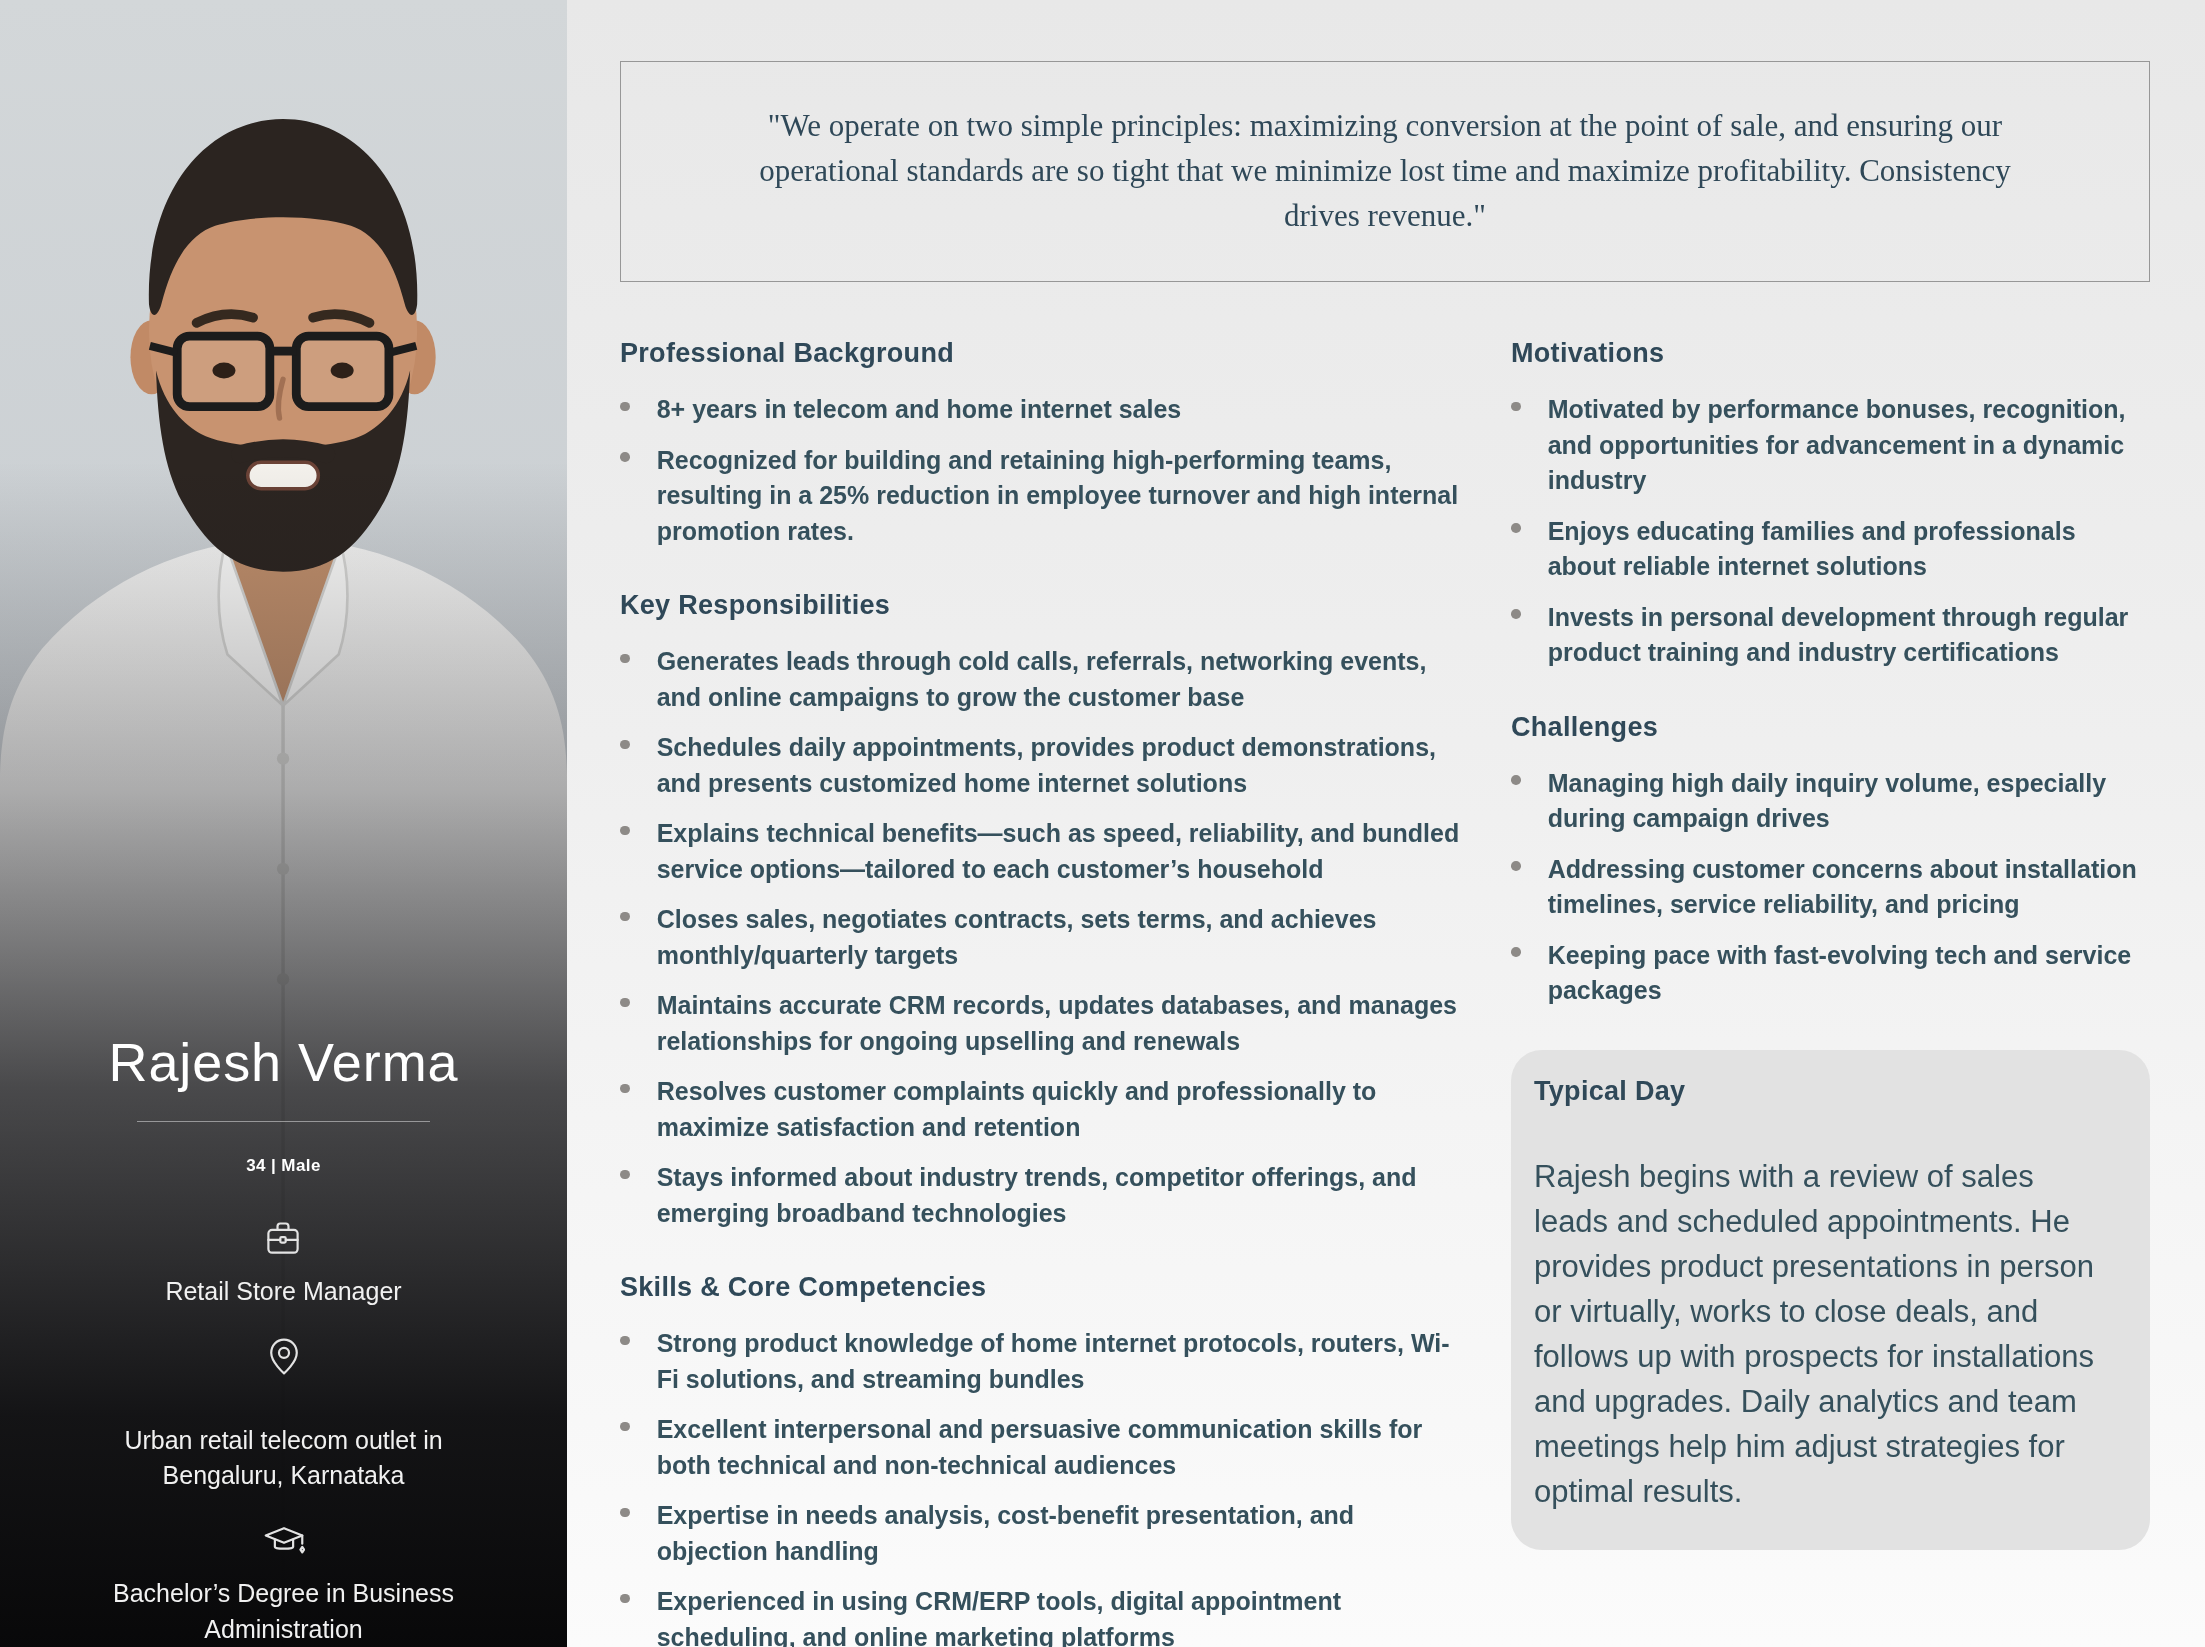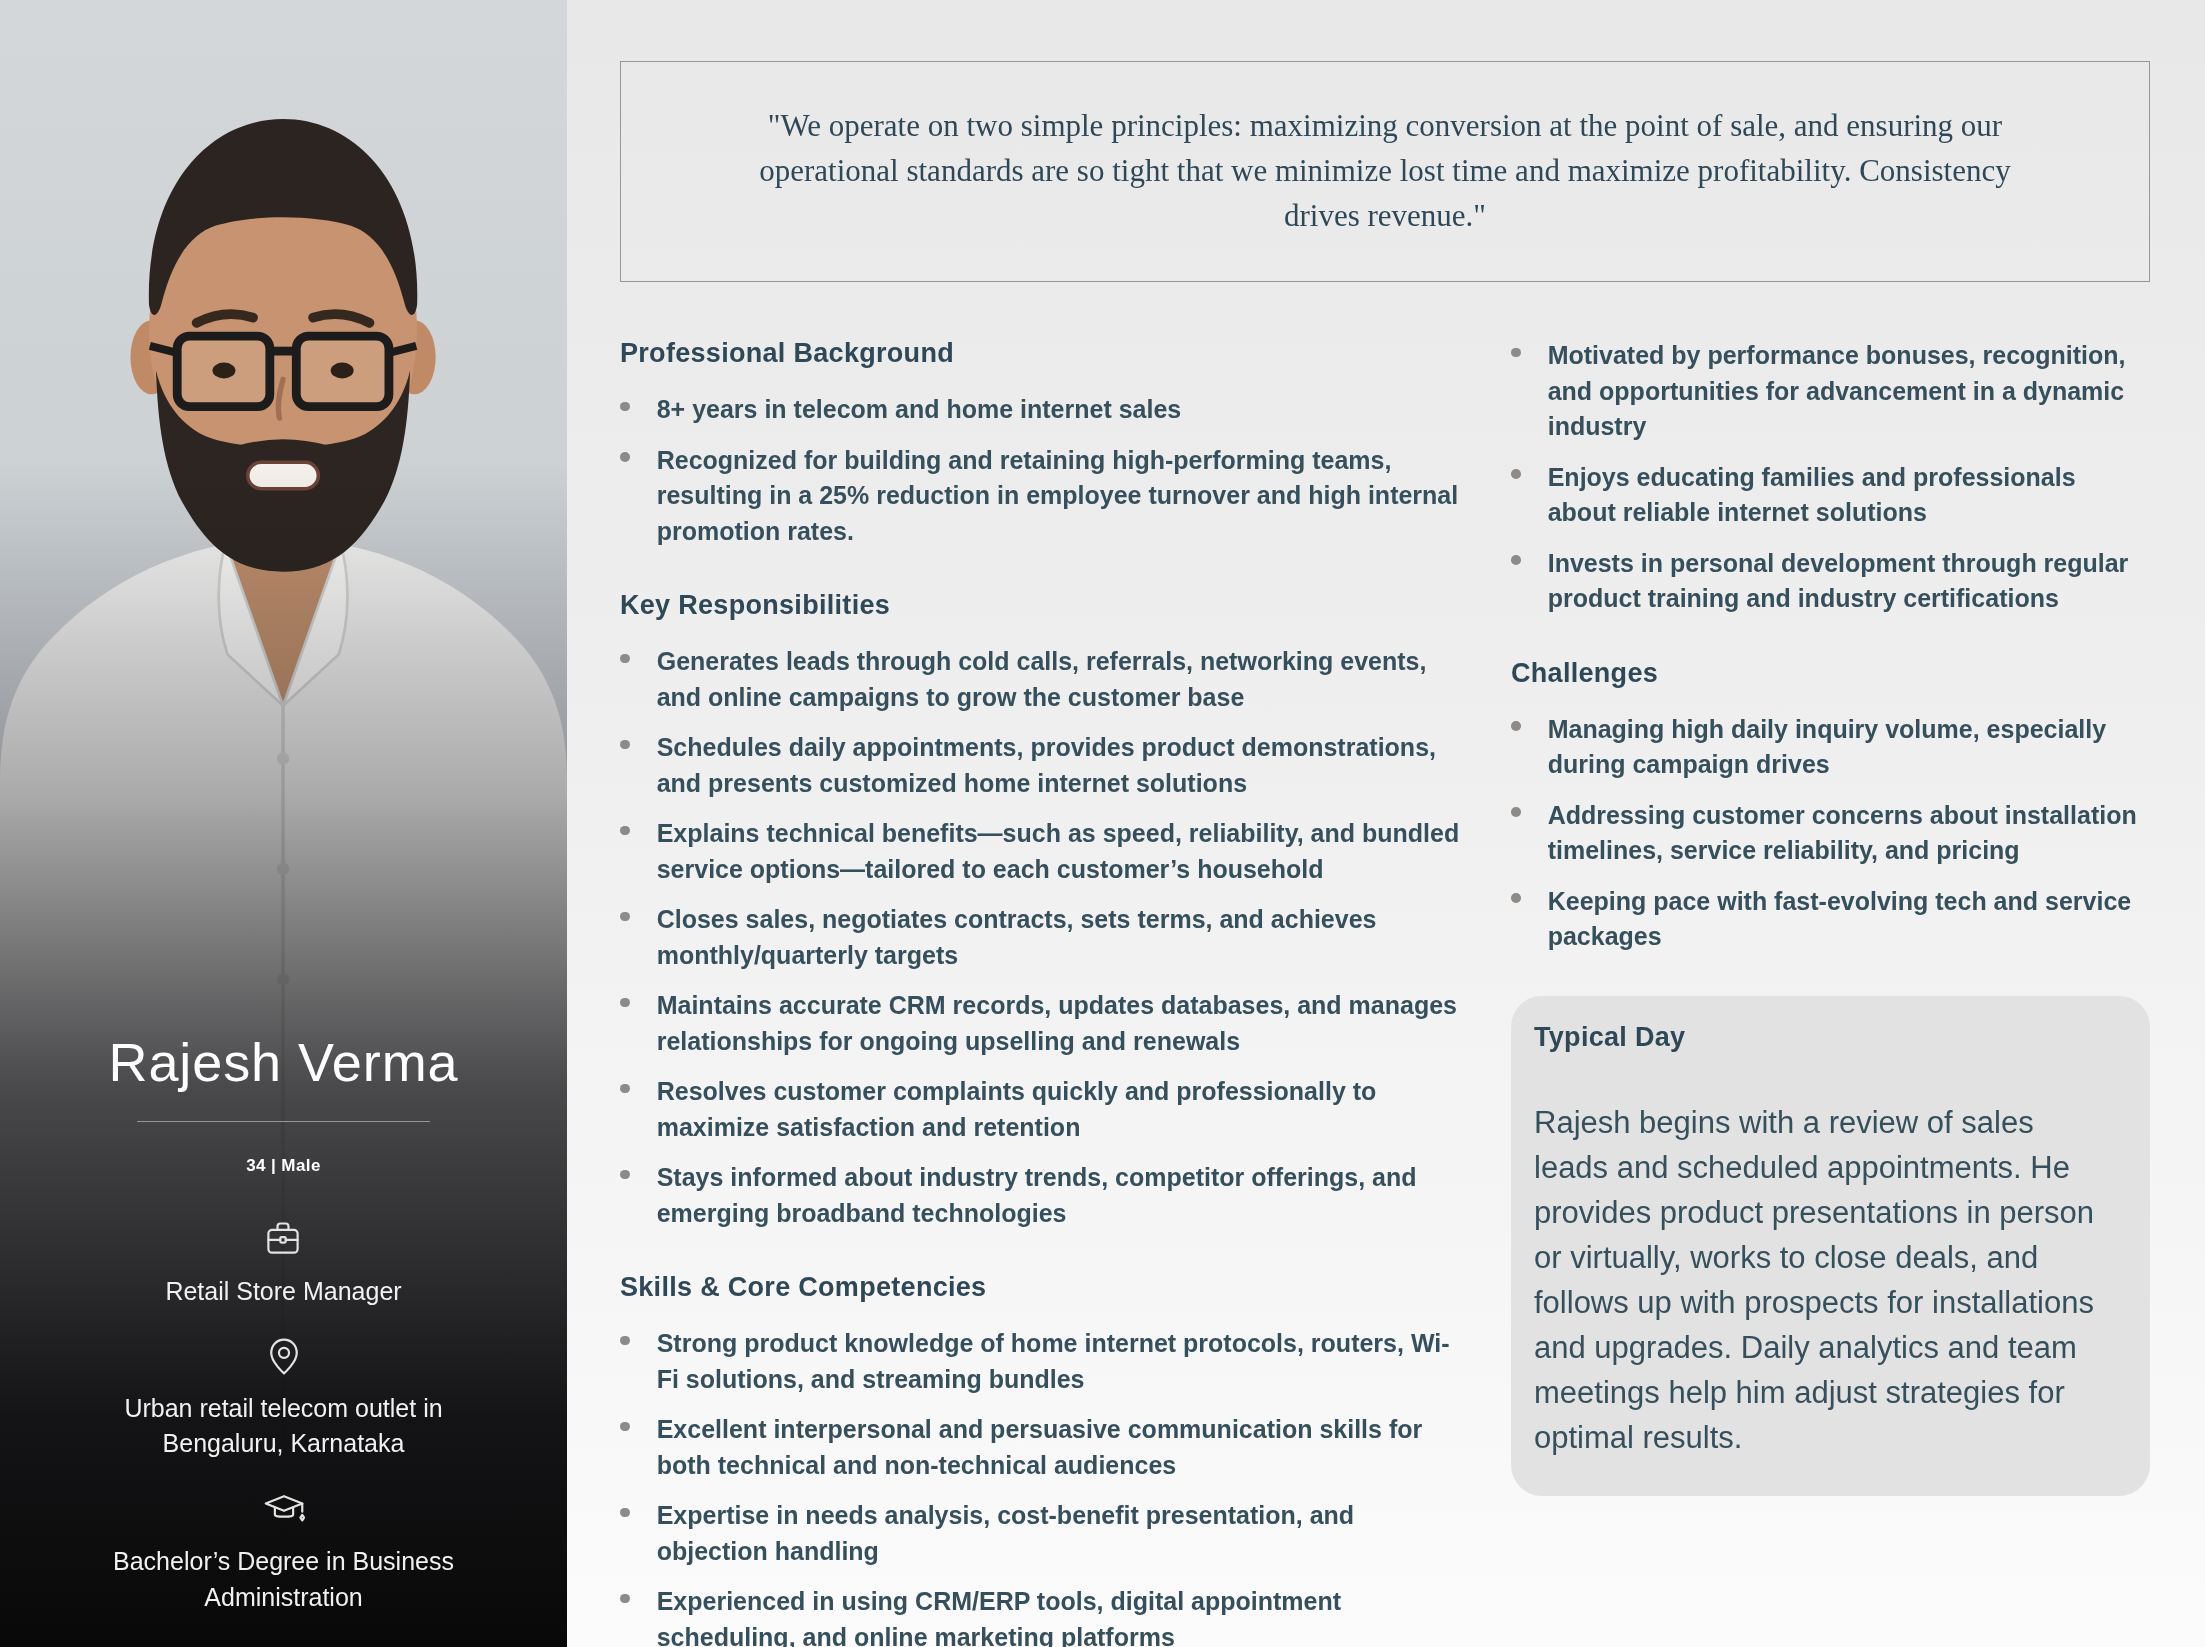--- a/index.html
+++ b/index.html
@@ -42,21 +42,21 @@
     text-align:center;color:var(--sidebar-text);
   }
   .person-name{
     font-size:54px;font-weight:500;color:#ffffff;letter-spacing:0.9px;line-height:1.2;
   }
   .name-divider{width:293px;height:0.9px;background:rgba(255,255,255,0.45);margin:26.5px auto 34px auto;}
   .age-gender{font-size:17px;font-weight:700;color:#ffffff;letter-spacing:0.4px;}
   .fact{display:flex;flex-direction:column;align-items:center;}
   .fact .fact-icon{display:block;}
   .fact-role{margin-top:42px;}
-  .fact-location{margin-top:25px;}
+  .fact-location{margin-top:25px;gap:32px;}
   .fact-education{margin-top:26.5px;}
   .fact-label{
     margin-top:14px;font-size:25px;line-height:1.42;color:var(--sidebar-text);
     max-width:423px;
   }
   .fact-location .fact-label{max-width:415px;}
   .fact-education .fact-label{max-width:459px;}
 
   
   .main{flex:1;padding:61px 56px 0 53px;}
@@ -275,20 +275,21 @@
               <li class="bullet-item">
                 <span class="dot"></span>
                 <span class="bullet-text">Results-driven with a focus on achieving sales quotas and growing service subscriptions</span>
               </li>
             </ul>
         </section>
       </div>
 
       <div class="col-right">
         <section class="section">
+          <h2 class="section-title">Motivations</h2>
           <ul class="bullet-list">
               <li class="bullet-item">
                 <span class="dot"></span>
                 <span class="bullet-text">Motivated by performance bonuses, recognition, and opportunities for advancement in a dynamic industry</span>
               </li>
               <li class="bullet-item">
                 <span class="dot"></span>
                 <span class="bullet-text">Enjoys educating families and professionals about reliable internet solutions</span>
               </li>
               <li class="bullet-item">

